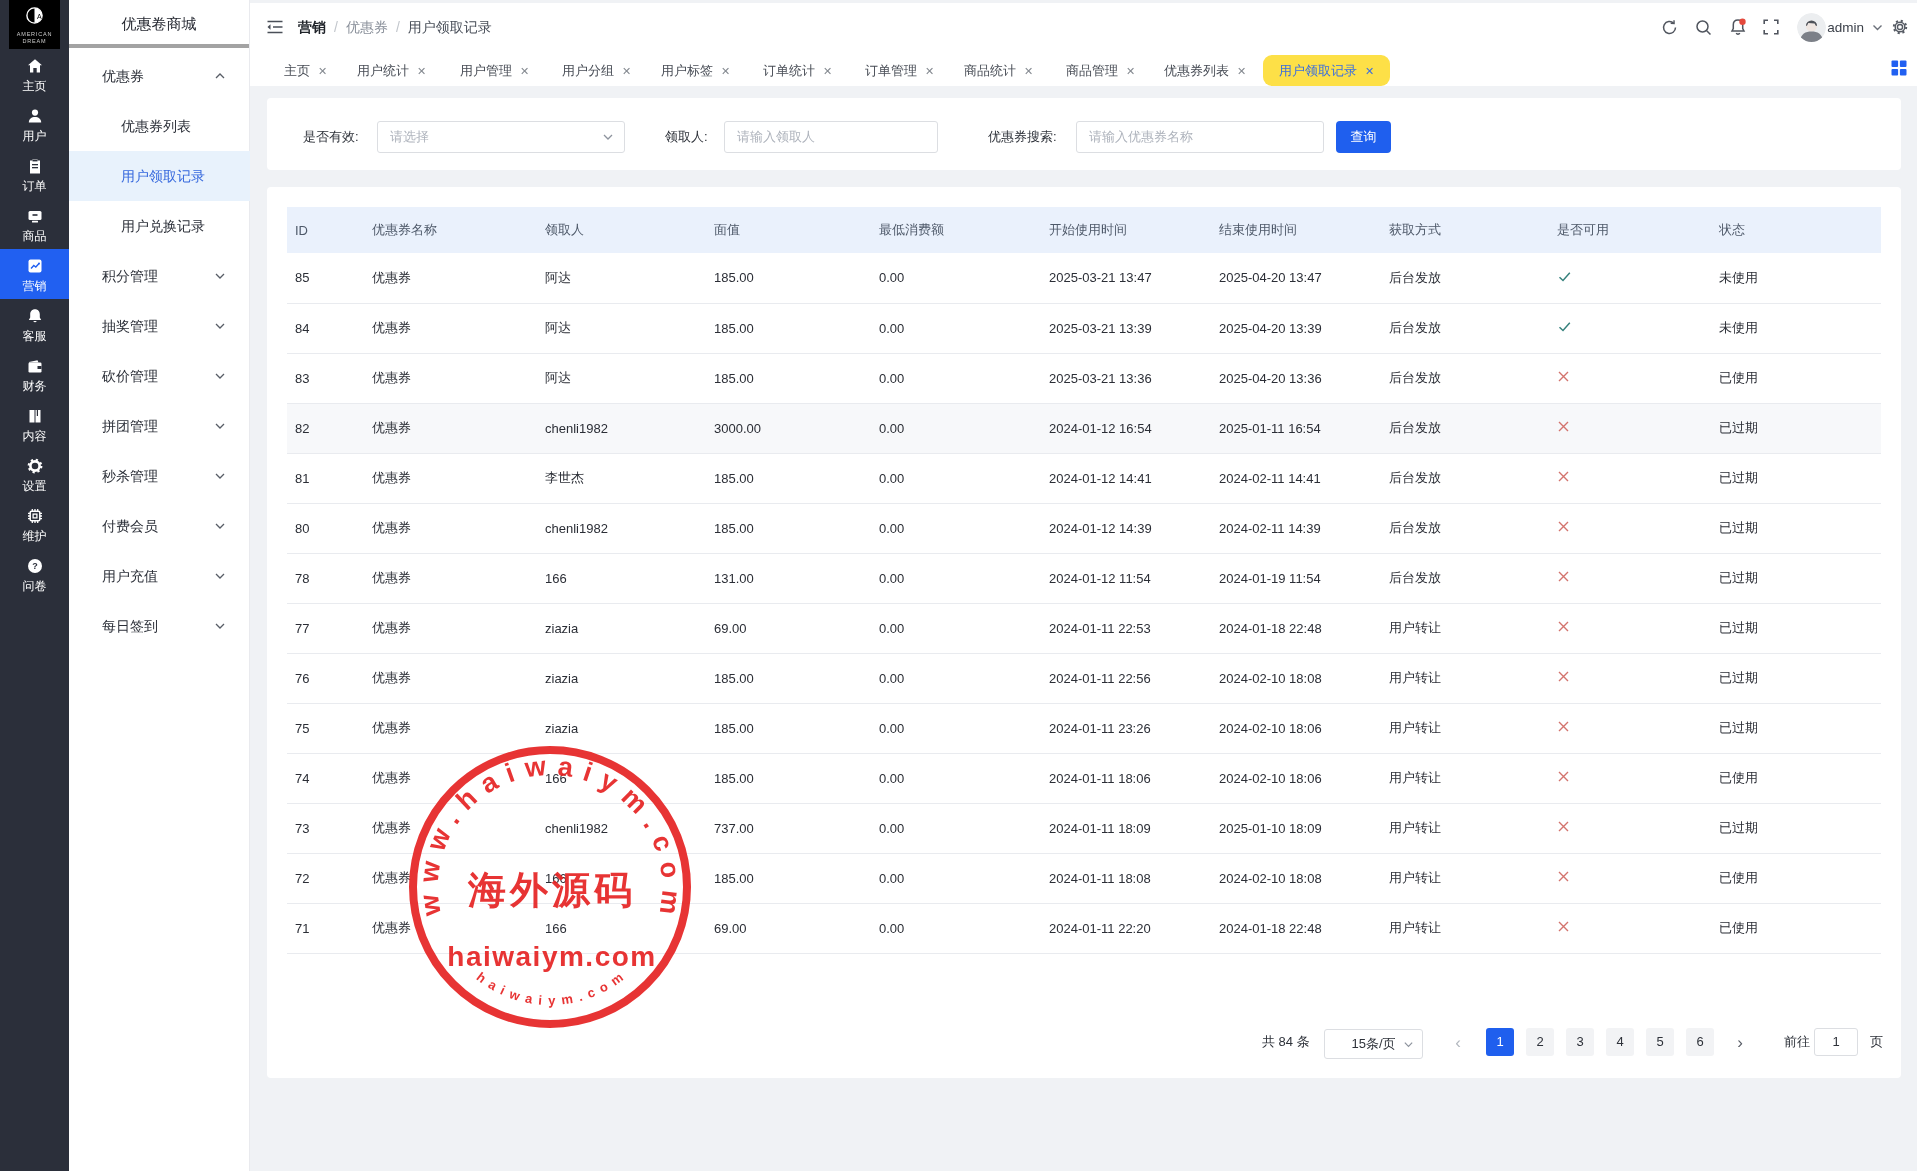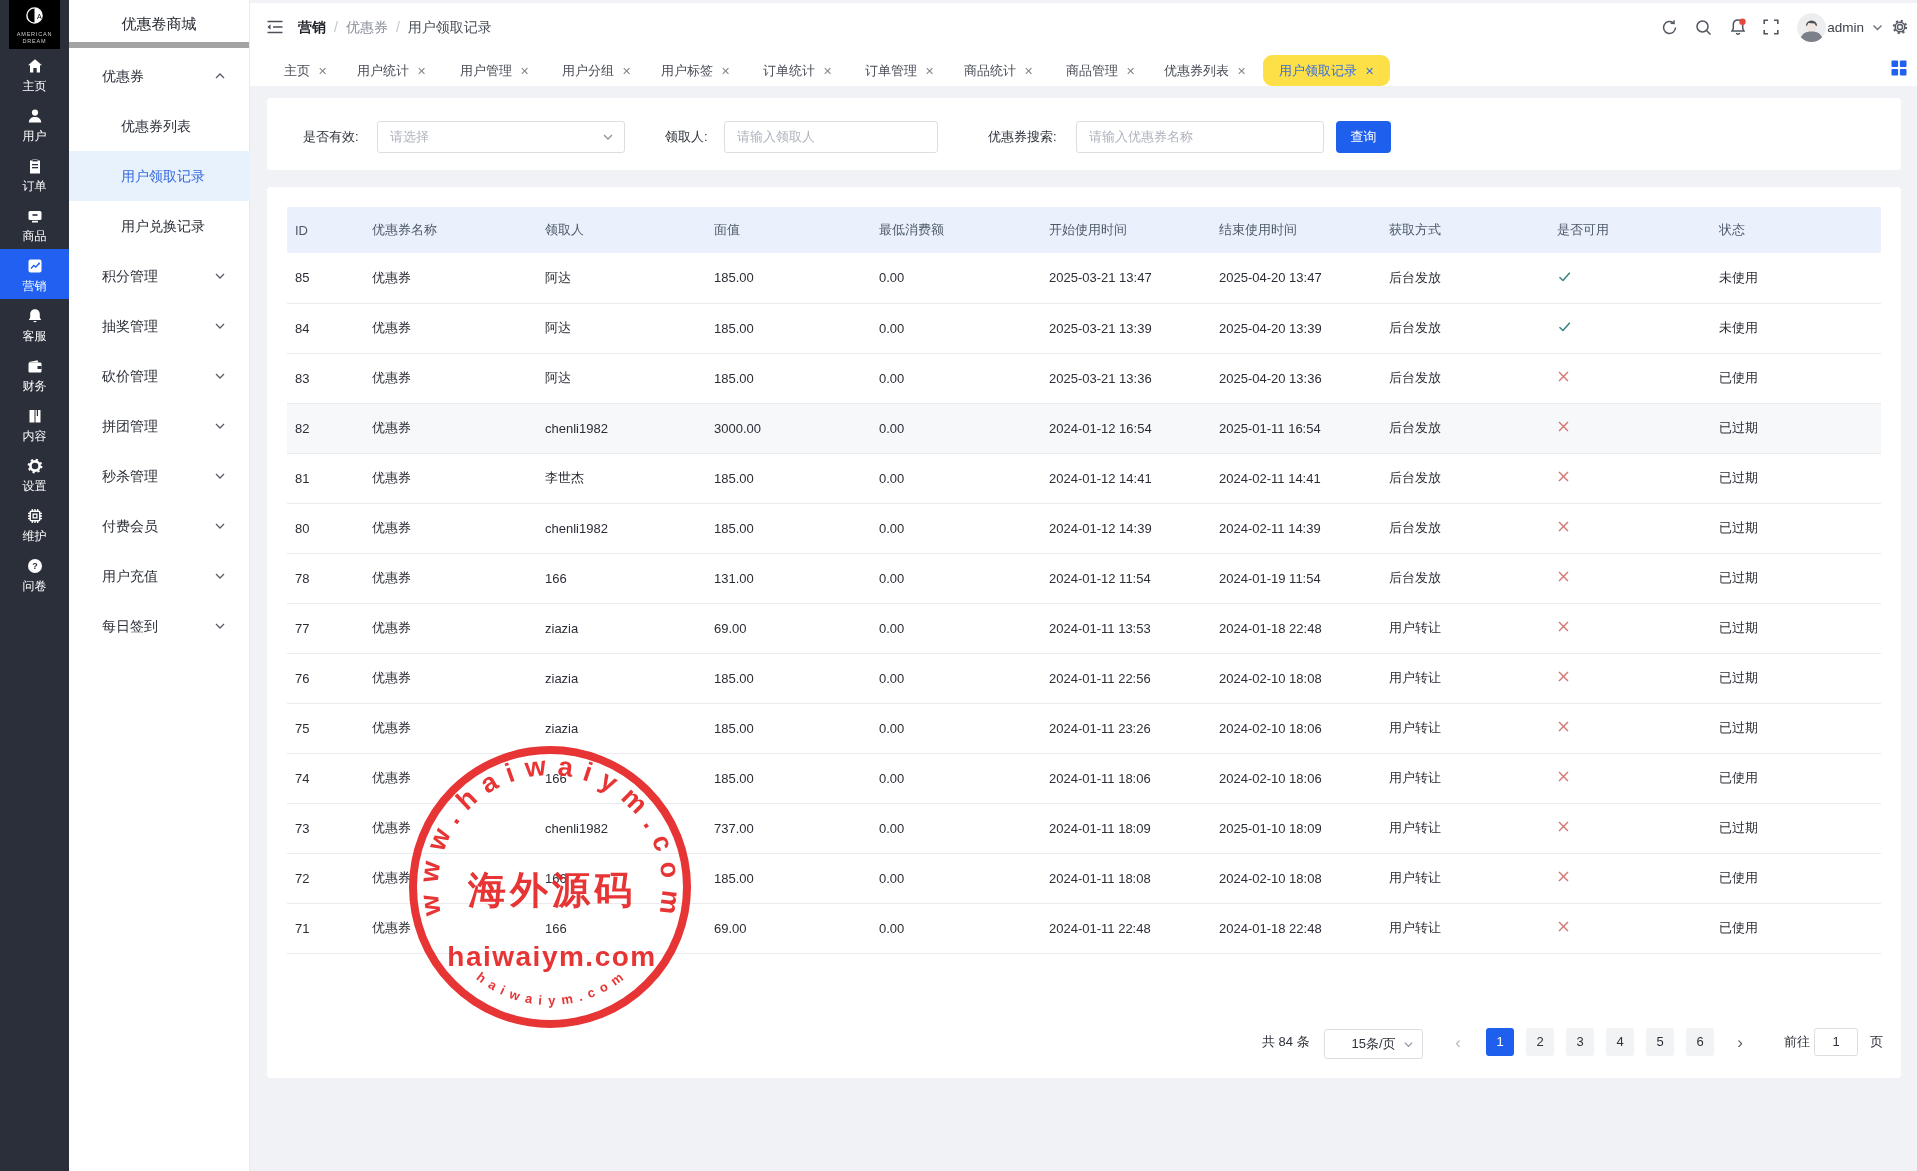--- a/index.html
+++ b/index.html
@@ -6,21 +6,21 @@
 html,body { width:1917px; height:1171px; overflow:hidden; font-family:"Liberation Sans",sans-serif; background:#f0f2f5; }
 .sb1 { position:absolute; left:0; top:0; width:69px; height:1171px; background:#2b2f3a; z-index:5; }
 .logo { position:absolute; left:9px; top:0; width:51px; height:49px; background:#000; color:#fff; text-align:center; }
 .logo svg { margin-top:7px; }
 .logo .ln { font-size:5.5px; letter-spacing:0.8px; line-height:6.5px; margin-top:3px; color:#cccccc; }
 .nav { position:absolute; left:0; width:69px; height:50px; text-align:center; color:#fff; }
 .nav svg { margin-top:9px; }
 .nav .lb { font-size:12px; line-height:14px; margin-top:1px; }
 .nav.act { background:#2160f1; }
 .sb2 { position:absolute; left:69px; top:0; width:181px; height:1171px; background:#fff; border-right:1px solid #e9eaee; z-index:4; }
-.s2t { height:48px; line-height:48px; text-align:center; font-size:15px; color:#242730; border-bottom:6px solid #a3a3a3; }
+.s2t { height:48px; line-height:48px; text-align:center; font-size:15px; color:#242730; border-bottom:4px solid #a3a3a3; }
 .mi { position:absolute; left:0; width:181px; height:50px; line-height:50px; font-size:14px; color:#2b2f38; }
 .mi .tx1 { margin-left:33px; }
 .mi .tx2 { margin-left:52px; }
 .mi .ar { position:absolute; right:24px; top:19px; line-height:0; }
 .mi.sel { background:#e8f2fc; color:#3568dd; }
 .main { position:absolute; left:250px; top:0; right:0; height:1171px; }
 .hdr { position:absolute; left:0; top:3px; right:0; height:48px; background:#fff; border-bottom:1px solid #f0f1f3; }
 .bc { position:absolute; left:48px; top:0; height:48px; line-height:48px; font-size:14px; }
 .bc b { color:#1f2329; font-weight:bold; }
 .bc .sep { color:#c2c6cc; margin:0 8px; }
@@ -404,21 +404,21 @@
                   <path d="M2 2 L11 11 M11 2 L2 11"></path>
                 </svg></td>
               <td>已过期</td>
             </tr>
         <tr>
               <td>77</td>
               <td>优惠券</td>
               <td>ziazia</td>
               <td>69.00</td>
               <td>0.00</td>
-              <td>2024-01-11 13:53</td>
+              <td>2024-01-11 22:53</td>
               <td>2024-01-18 22:48</td>
               <td>用户转让</td>
               <td><svg width="13" height="13" viewBox="0 0 13 13" fill="none" stroke="#d3736d" stroke-width="1.4">
                   <path d="M2 2 L11 11 M11 2 L2 11"></path>
                 </svg></td>
               <td>已过期</td>
             </tr>
         <tr>
               <td>76</td>
               <td>优惠券</td>
@@ -488,21 +488,21 @@
                   <path d="M2 2 L11 11 M11 2 L2 11"></path>
                 </svg></td>
               <td>已使用</td>
             </tr>
         <tr>
               <td>71</td>
               <td>优惠券</td>
               <td>166</td>
               <td>69.00</td>
               <td>0.00</td>
-              <td>2024-01-11 22:48</td>
+              <td>2024-01-11 22:20</td>
               <td>2024-01-18 22:48</td>
               <td>用户转让</td>
               <td><svg width="13" height="13" viewBox="0 0 13 13" fill="none" stroke="#d3736d" stroke-width="1.4">
                   <path d="M2 2 L11 11 M11 2 L2 11"></path>
                 </svg></td>
               <td>已使用</td>
             </tr>
       </tbody>
         </table>
       <div class="pag">

